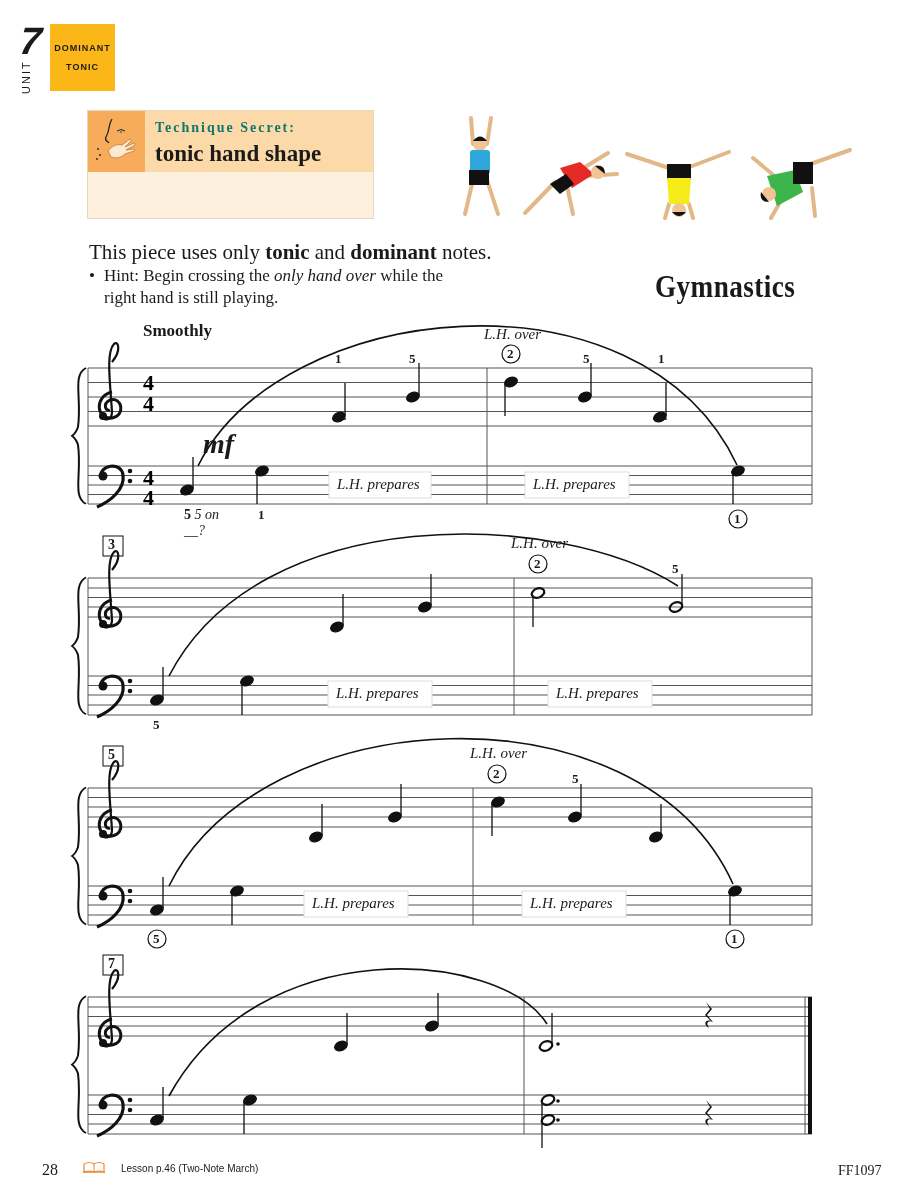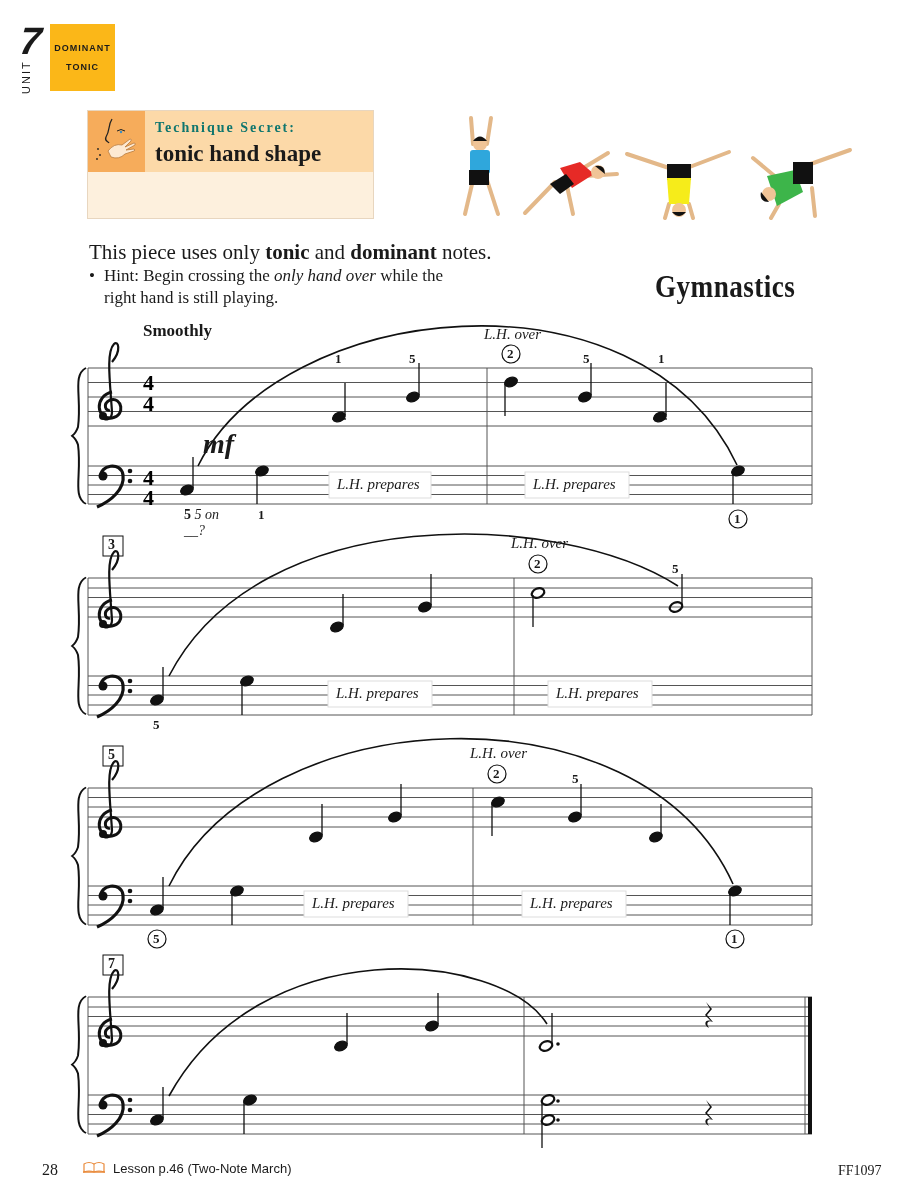--- a/index.html
+++ b/index.html
@@ -13,21 +13,21 @@
   .tech-icon{position:absolute;left:0;top:0;width:57px;height:61px;background:#f6ac5b;}
   .tech-kicker{position:absolute;left:67px;top:9px;font-family:Liberation Serif, serif;font-weight:bold;font-size:14px;letter-spacing:2px;color:#0f766e;}
   .tech-title{position:absolute;left:67px;top:30px;font-weight:bold;font-size:23px;}
   .tech-body{position:absolute;left:15px;top:75px;font-size:17px;}
   .intro{left:89px;top:240px;font-size:21px;}
   .hint{left:89px;top:265px;font-size:17px;line-height:22px;width:380px;}
   .hint-text{padding-left:15px;display:block;}
   .bullet{position:absolute;left:0;top:0;}
   .title{left:655px;top:268px;font-weight:bold;font-size:32px;transform:scaleX(0.85);transform-origin:left;letter-spacing:0.5px;}
   .footer-page{left:25px;top:1161px;font-size:16px;margin-left:17px;}
-  .footer-lesson{left:83px;top:1161px;font-family:"Liberation Sans",sans-serif;font-size:13px;display:flex;align-items:center;gap:8px;}
+  .footer-lesson{left:83px;top:1161px;font-family:"Liberation Sans",sans-serif;font-size:10px;display:flex;align-items:center;gap:16px;}
   .footer-code{left:838px;top:1163px;font-size:14px;}
   svg text{font-family:"Liberation Serif",serif;}
 </style>
 </head>
 <body>
 
 <div class="abs unit-num">7</div>
 <div class="abs unit-label">UNIT</div>
 <div class="abs unit-box">
   <span>DOMINANT</span>

